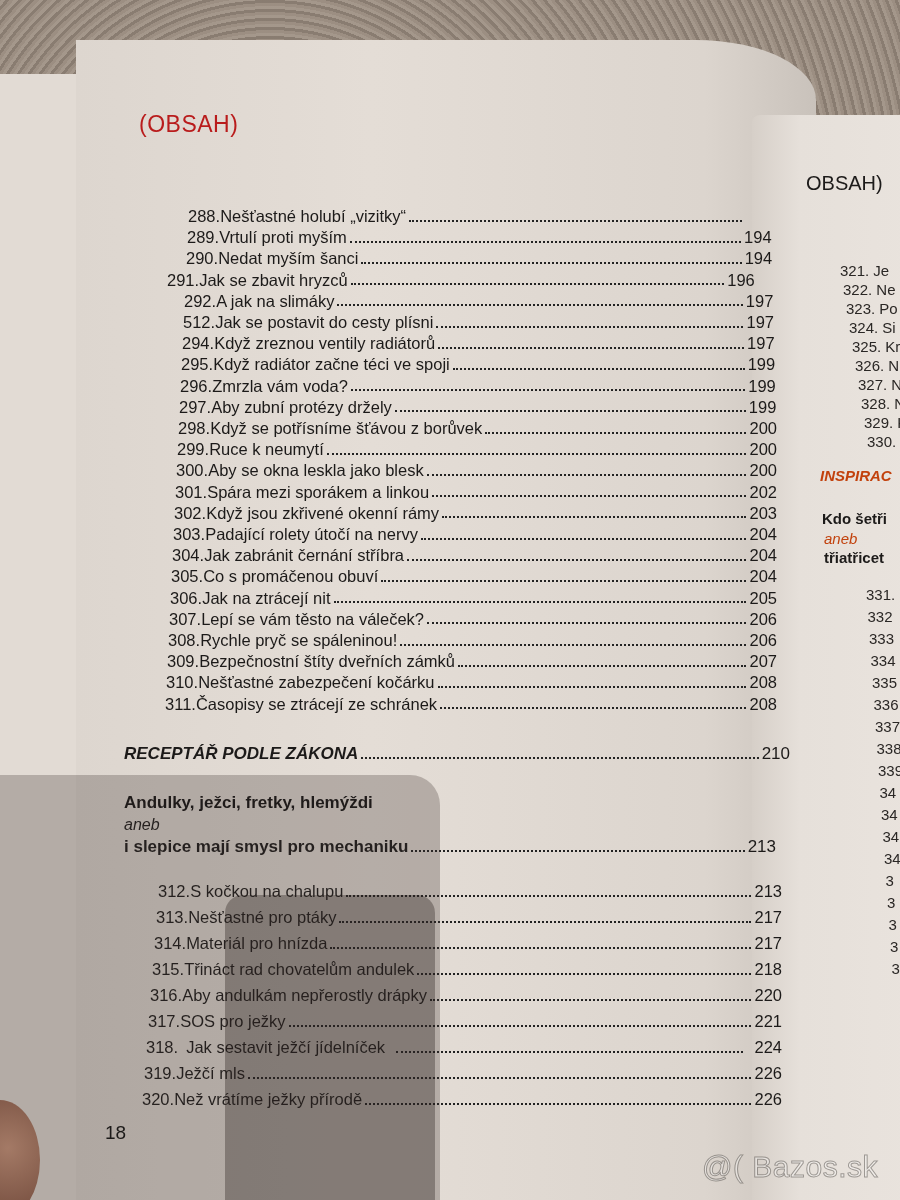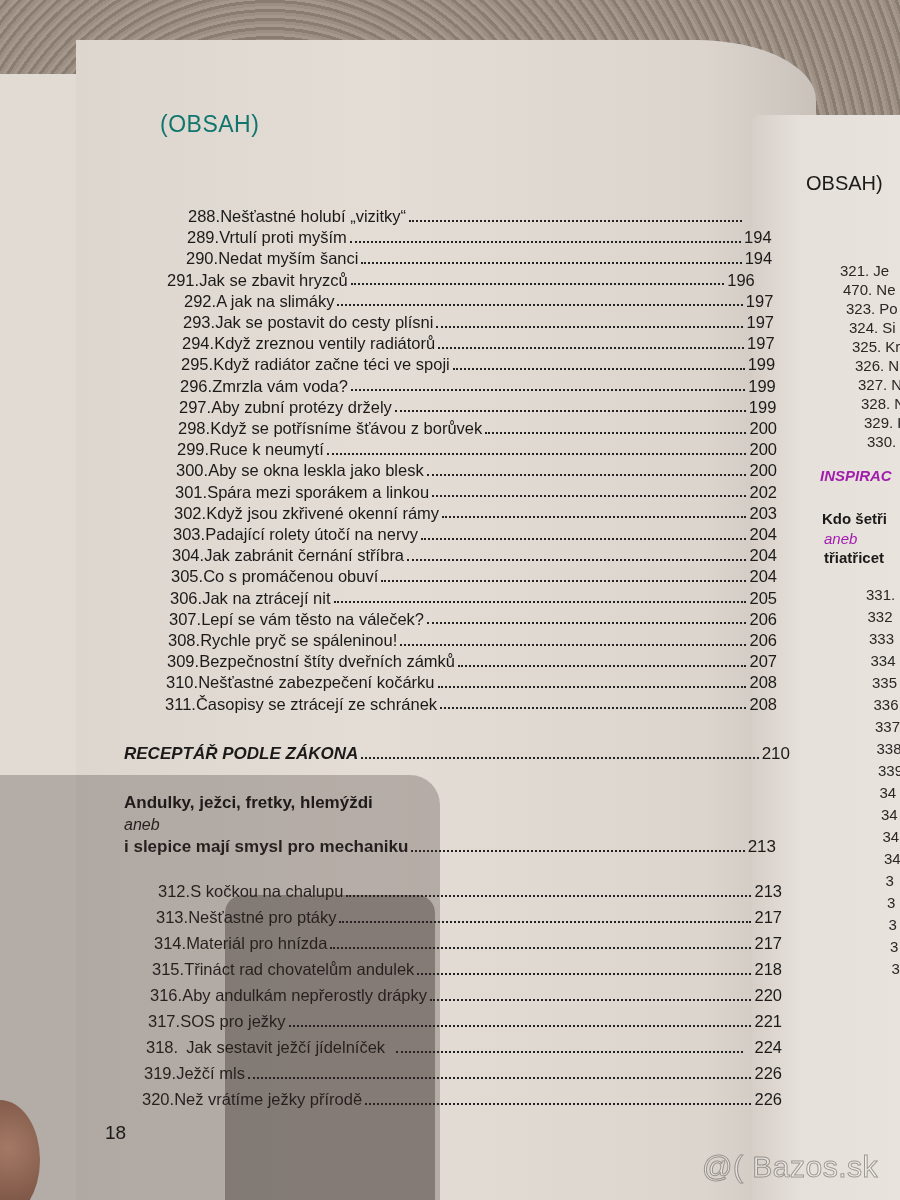--- a/index.html
+++ b/index.html
@@ -31,39 +31,39 @@
   .right-page {
     position:absolute; left:752px; top:115px; width:160px; height:1090px;
     background: linear-gradient(90deg, #d6cfc8, #e6e0da 30%, #e9e3dd);
     border-top-left-radius: 8px;
   }
   .thumb {
     position:absolute; left:-40px; top:1100px; width:80px; height:120px;
     border-radius:50%;
     background: radial-gradient(circle at 60% 40%, #a47a66, #6b4436);
   }
-  .header-left { position:absolute; left:160px; top:111px; font-size:23px; color:#0f766e; letter-spacing:0.5px; }
+  .header-left { position:absolute; left:139px; top:111px; font-size:23px; color:#b91c1c; letter-spacing:0.5px; }
   .header-right { position:absolute; left:806px; top:172px; font-size:20px; color:#1d1b1a; }
   .toc { position:absolute; left:0; top:0; width:100%; }
   .row {
     position:absolute; display:flex; align-items:baseline; font-size:16.5px; color:#1c1a19;
     white-space:nowrap; line-height:1;
   }
   .row .num { }
   .row .dots { flex:1; overflow:hidden; border-bottom:2px dotted #222; height:0; margin:0 3px; align-self:flex-end; margin-bottom:3px; }
   .row .page { min-width:26px; text-align:right; }
   .section {
     position:absolute; left:124px; font-weight:bold; font-size:17px; color:#141212;
   }
   .section.italic { font-style:italic; }
   .aneb { position:absolute; left:124px; font-style:italic; font-size:16px; color:#1c1a19; }
   .page-number { position:absolute; left:105px; top:1122px; font-size:19px; color:#1c1a19; }
   .rp-item { position:absolute; font-size:15px; color:#2a2725; white-space:nowrap; }
   .rp-bold { position:absolute; font-size:15px; font-weight:bold; color:#1c1a19; white-space:nowrap; }
-  .rp-italic { position:absolute; font-size:15px; font-style:italic; color:#a21caf; }
+  .rp-italic { position:absolute; font-size:15px; font-style:italic; color:#c2410c; }
   .watermark {
     position:absolute; left:702px; top:1150px; font-size:30px; color:rgba(255,255,255,0.35);
     -webkit-text-stroke: 1px rgba(60,55,50,0.45); letter-spacing:0.5px;
   }
 </style>
 </head>
 <body>
 
 <div class="carpet-overlay"></div>
 <div class="back-page"></div>
@@ -98,21 +98,21 @@
       <span class="dots"></span>
       <span class="page">196</span>
     </div>
     <div class="row" style="left: 184px; top: 292.8px; width: 589.4px;">
       <span class="num">292.</span>
       <span>A jak na slimáky</span>
       <span class="dots"></span>
       <span class="page">197</span>
     </div>
     <div class="row" style="left: 183px; top: 314px; width: 591px;">
-      <span class="num">293.</span>
+      <span class="num">512.</span>
       <span>Jak se postavit do cesty plísni</span>
       <span class="dots"></span>
       <span class="page">197</span>
     </div>
     <div class="row" style="left: 182px; top: 335.2px; width: 592.6px;">
       <span class="num">294.</span>
       <span>Když zreznou ventily radiátorů</span>
       <span class="dots"></span>
       <span class="page">197</span>
     </div>
@@ -268,21 +268,21 @@
     </div>
     <div class="row" style="left: 142px; top: 1091px; width: 640px;">
       <span class="num">320.</span>
       <span>Než vrátíme ježky přírodě</span>
       <span class="dots"></span>
       <span class="page">226</span>
     </div>
   </div>
 <div id="toc-right" class="toc">
     <div class="rp-item" style="left: 840px; top: 262px;">321. Je</div>
-    <div class="rp-item" style="left: 843px; top: 281px;">470. Ne</div>
+    <div class="rp-item" style="left: 843px; top: 281px;">322. Ne</div>
     <div class="rp-item" style="left: 846px; top: 300px;">323. Po</div>
     <div class="rp-item" style="left: 849px; top: 319px;">324. Si</div>
     <div class="rp-item" style="left: 852px; top: 338px;">325. Kr</div>
     <div class="rp-item" style="left: 855px; top: 357px;">326. N</div>
     <div class="rp-item" style="left: 858px; top: 376px;">327. N</div>
     <div class="rp-item" style="left: 861px; top: 395px;">328. N</div>
     <div class="rp-item" style="left: 864px; top: 414px;">329. K</div>
     <div class="rp-item" style="left: 867px; top: 433px;">330. C</div>
     <div class="rp-item" style="left: 866px; top: 586px;">331.</div>
     <div class="rp-item" style="left: 867.5px; top: 608px;">332</div>

